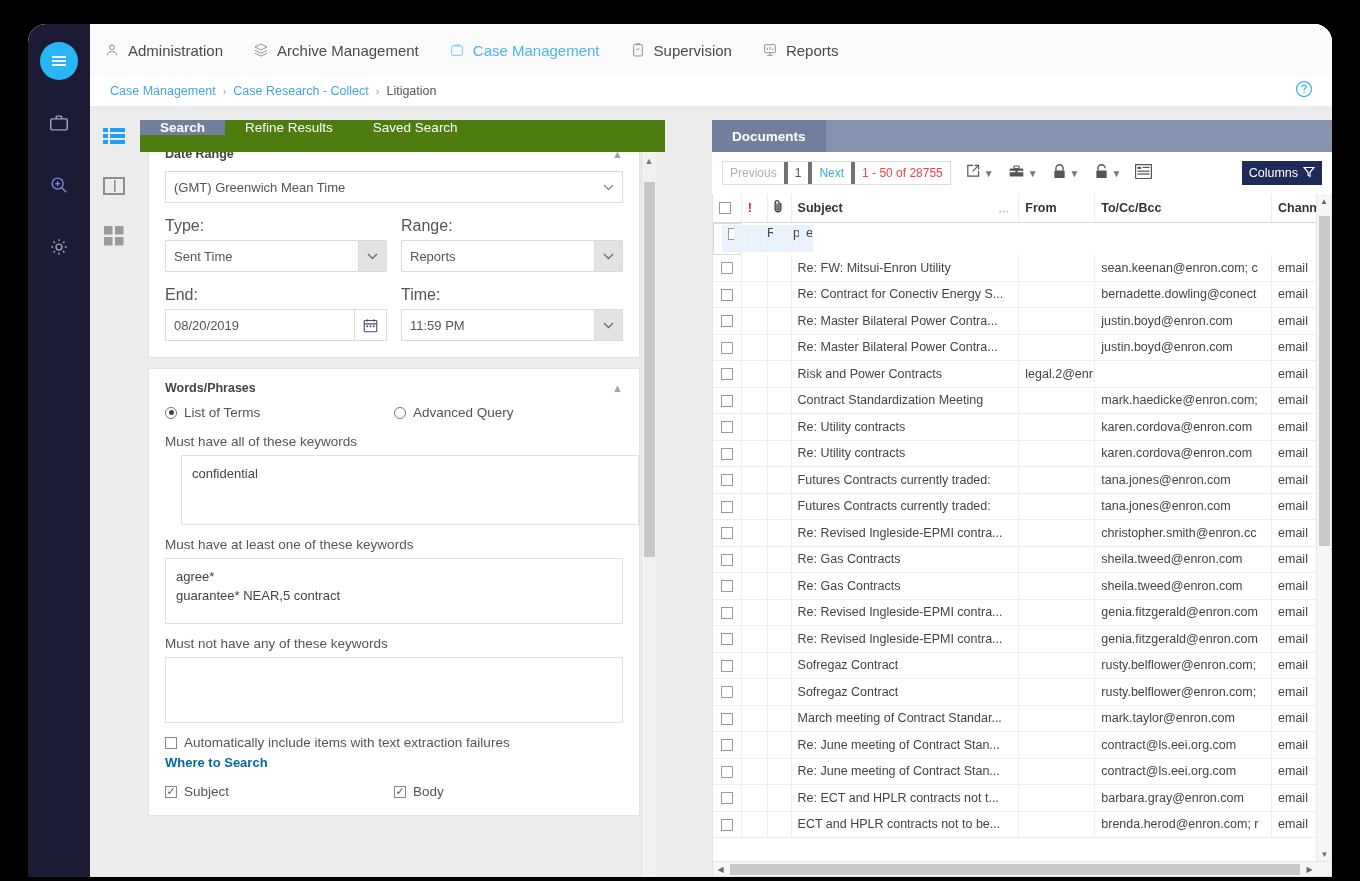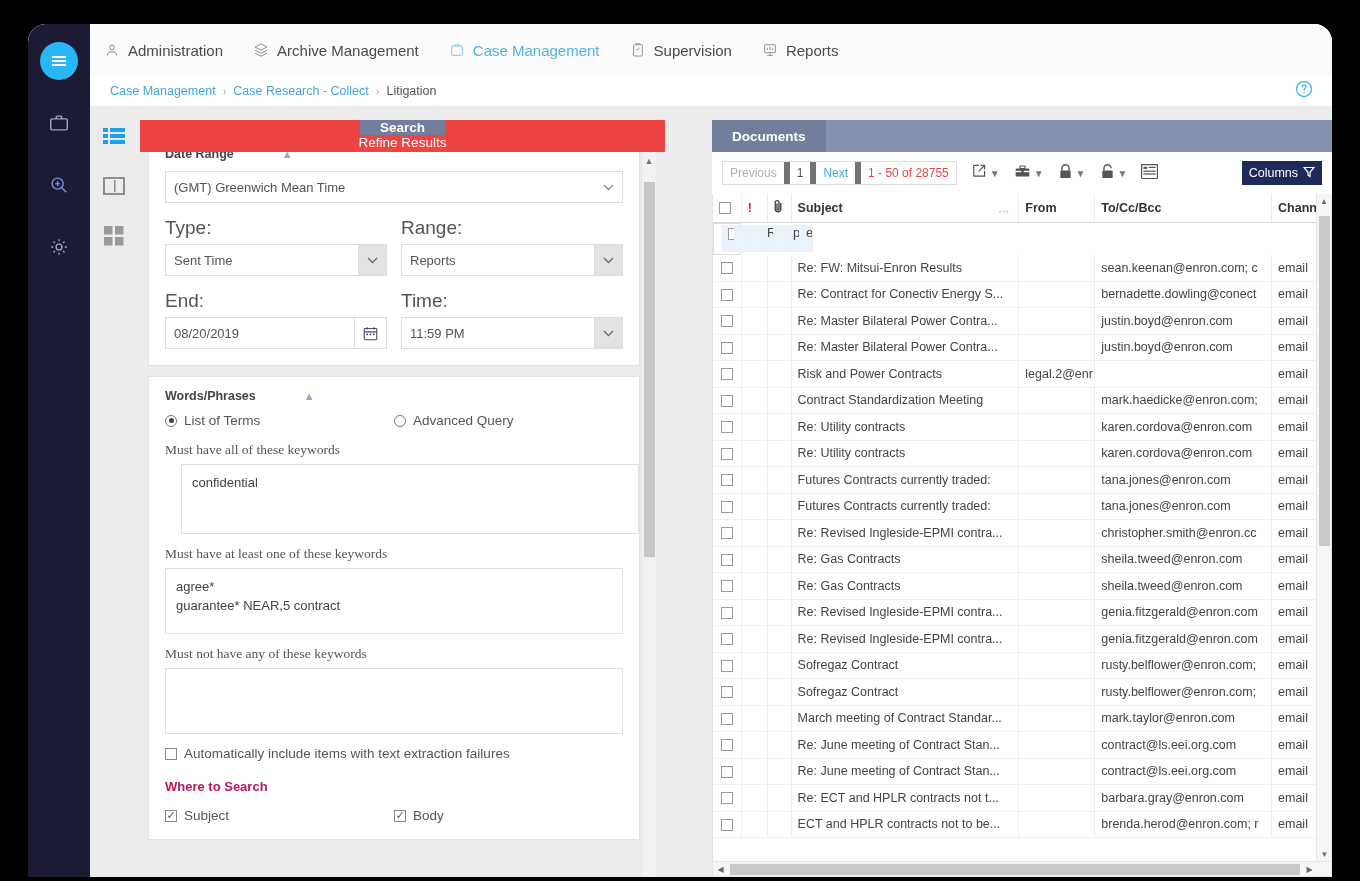--- a/index.html
+++ b/index.html
@@ -105,22 +105,22 @@
   .view-icon { width: 26px; height: 24px; display:flex; align-items:center; justify-content:center; }
 
   
   #search-panel {
     position: absolute;
     left: 50px; top: 96px;
     width: 525px; height: 757px;
   }
   #search-tabs {
     height: 32px;
-    background: #ef4444;
-    display: flex; align-items: center; flex-direction: column;
+    background: #4d7c0f;
+    display: flex; align-items: flex-start;
   }
   .stab {
     padding: 0 20px;
     display: flex; align-items: center;
     font-size: 13.5px; color: #ffffff;
     white-space: nowrap;
   }
   .stab.active { background: #717f9d; font-weight: bold; }
 
   #search-body {
@@ -135,31 +135,30 @@
     width: 508px; height: 725px;
     background: #ececec;
   }
   .card {
     background: #ffffff;
     border: 1px solid #e2e2e2;
     margin: 0 8px 10px 8px;
     padding: 12px 16px 16px 16px;
   }
   .card-head {
-    display: flex; align-items: center; 
+    display: flex; align-items: center; justify-content: space-between;
     font-size: 12.5px; font-weight: bold; color: #444;
     margin-bottom: 10px;
-    gap: 48px;
   }
   
   #card-date {
     margin-top: -14px;
     padding-top: 8px;
   }
-  .fld-label { font-size: 19px; color: #555; margin-bottom: 5px; }
+  .fld-label { font-size: 16px; color: #555; margin-bottom: 5px; }
   .sel, .txt {
     width: 100%; height: 32px;
     border: 1px solid #dcdcdc;
     background: #ffffff;
     font-size: 13px; color: #555;
     display: flex; align-items: center;
     padding: 0 8px;
     position: relative;
   }
   .sel .chev {
@@ -182,41 +181,41 @@
   .rdo {
     width: 12px; height: 12px; border-radius: 50%;
     border: 1px solid #777; background: #fff;
     display: inline-block; position: relative; flex: none;
   }
   .rdo.on::after {
     content: ""; position: absolute;
     left: 2.5px; top: 2.5px; width: 5px; height: 5px;
     border-radius: 50%; background: #444;
   }
-  .ta-label { font-size: 13.5px; color: #555; margin: 12px 0 6px 0; font-family: Liberation Serif, serif; }
+  .ta-label { font-size: 13.5px; color: #555; margin: 12px 0 6px 0; }
   .ta {
     width: 100%;
     border: 1px solid #e0e0e0;
     background: #fff;
     font-size: 13px; color: #444;
     padding: 9px 10px;
     line-height: 1.45;
     white-space: pre;
     overflow: hidden;
   }
   .ta.h1 { height: 70px; margin-left: 16px; }
   .ta.h2 { height: 66px; }
   .ta.h3 { height: 66px; }
   .chk-row { display: flex; align-items: center; gap: 7px; margin-top: 12px; font-size: 13.5px; color: #555; }
   .cbx {
     width: 12px; height: 12px; border: 1px solid #888; background: #fff;
     display: inline-flex; align-items: center; justify-content: center;
     flex: none; font-size: 11px; color: #555; line-height: 1;
   }
-  .section-title { font-size: 13px; font-weight: bold; color: #be185d; margin-top: 18px; }
+  .section-title { font-size: 13px; font-weight: bold; color: #0369a1; margin-top: 5px; }
   .where-row { display: flex; margin-top: 14px; }
   .where-row > label { flex: 1; display: flex; align-items: center; gap: 7px; font-size: 13.5px; color: #555; }
 
   
   #lp-scroll {
     position: absolute;
     right: 9px; top: 0;
     width: 15px; height: 725px;
     background: #f1f1f1;
     border-left: 1px solid #e3e3e3;
@@ -250,21 +249,21 @@
     gap: 14px;
   }
   #pager {
     display: flex; align-items: stretch;
     border: 1px solid #dedede; height: 24px;
     font-size: 12px;
   }
   #pager > div {
     display: flex; align-items: center;
     padding: 0 7px;
-    border-right: 6px solid #737373;
+    border-right: 4px solid #737373;
     color: #41a7e0; white-space: nowrap;
   }
   #pager > div:last-child { border-right: none; color: #ef4444; }
   #pager .disabled { color: #b0b0b0; }
   #pager .pnum { color: #555; }
 
   .tb-icon { display: flex; align-items: center; gap: 3px; color: #5a5a5a; }
   .tb-icon .cv { font-size: 10px; color: #777; }
 
   #columns-btn {
@@ -715,21 +714,21 @@
                 <td class="col-att"></td>
                 <td class="col-subj">Re: Enron &amp; BP Canada required C...</td>
                 <td class="col-from"></td>
                 <td class="col-to">peeterl@bp.com; dperlin@e</td>
                 <td class="col-chan">email</td>
               </tr>
               <tr>
                 <td class="col-cb"><span class="tcb"></span></td>
                 <td class="col-flag"></td>
                 <td class="col-att"></td>
-                <td class="col-subj">Re: FW: Mitsui-Enron Results</td>
+                <td class="col-subj">Re: FW: Mitsui-Enron Utility</td>
                 <td class="col-from"></td>
                 <td class="col-to">sean.keenan@enron.com; c</td>
                 <td class="col-chan">email</td>
               </tr>
               <tr>
                 <td class="col-cb"><span class="tcb"></span></td>
                 <td class="col-flag"></td>
                 <td class="col-att"></td>
                 <td class="col-subj">Re: Contract for Conectiv Energy S...</td>
                 <td class="col-from"></td>

